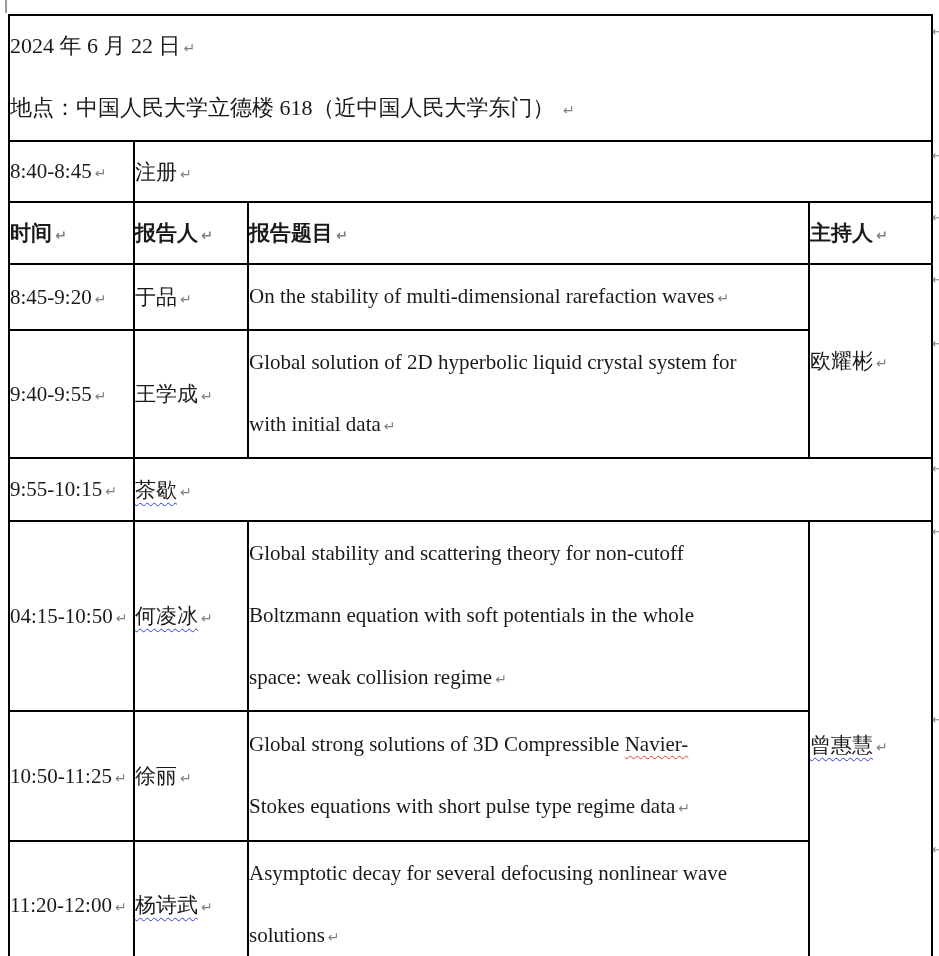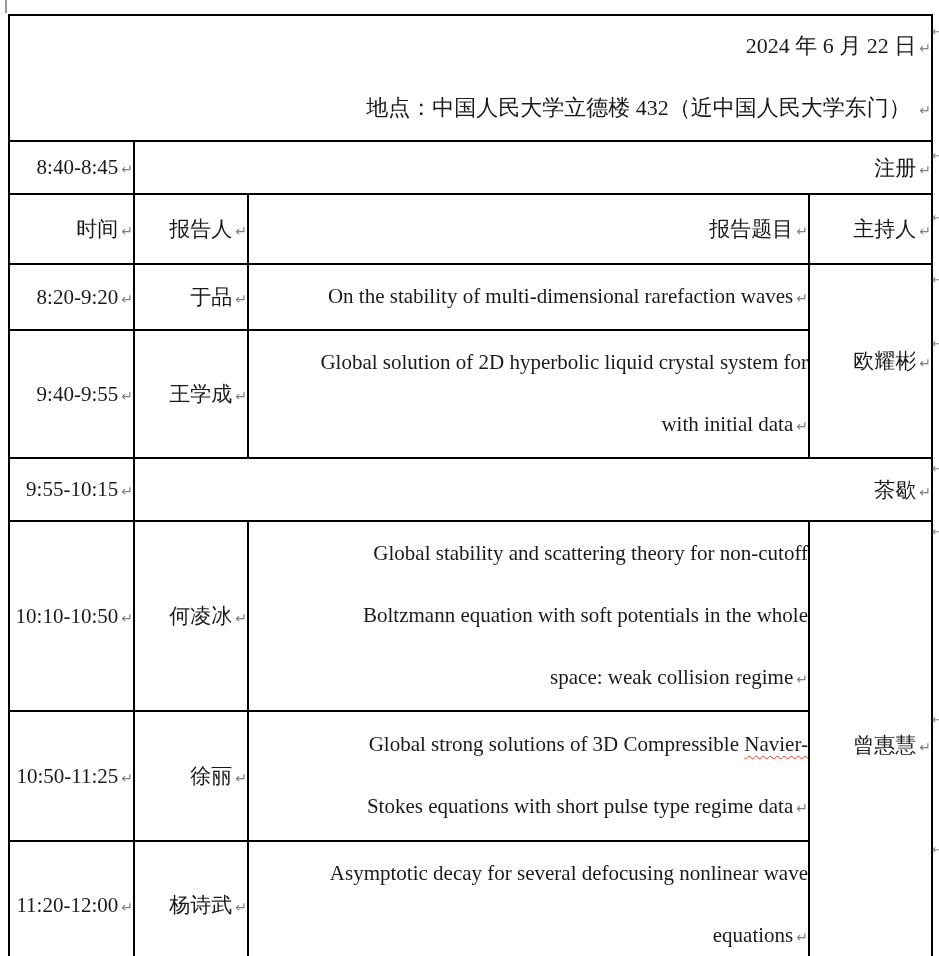--- a/index.html
+++ b/index.html
@@ -16,52 +16,53 @@
     background: #9a9a9a;
   }
   .tbl-wrap { position: absolute; left: 8px; top: 14px; }
   table.schedule {
     border-collapse: collapse;
     table-layout: fixed;
     width: 923px;
   }
   table.schedule td {
     border: 2px solid #000;
-    text-align: right;
+    text-align: left;
     vertical-align: middle;
     padding: 0;
     font-size: 21px;
   }
   col.c-time    { width: 125px; }
   col.c-speaker { width: 114px; }
   col.c-title   { width: 561px; }
   col.c-chair   { width: 123px; }
 
   tr.rh-head  { height: 121px; }
-  tr.rh-reg   { height: 53px; }
-  tr.rh-cols  { height: 70px; }
+  tr.rh-reg   { height: 61px; }
+  tr.rh-cols  { height: 62px; font-weight: bold; }
   tr.rh-s1    { height: 64px; }
   tr.rh-s2    { height: 125px; }
   tr.rh-break { height: 63px; }
   tr.rh-s3    { height: 188px; }
   tr.rh-s4    { height: 130px; }
   tr.rh-s5    { height: 120px; }
 
   .hline { line-height: 60px; white-space: nowrap; font-size: 22px; }
   .tline { line-height: 62px; white-space: nowrap; }
   .nowrap { white-space: nowrap; }
 
   .pmark {
     color: #808080;
     font-size: 14px;
     margin-left: 3px;
     font-family: "DejaVu Sans", sans-serif;
     vertical-align: baseline;
   }
   .sq-blue {
+    text-decoration: underline;
     text-decoration-style: wavy;
     text-decoration-color: #2b3fd9;
     text-decoration-thickness: 1px;
     text-underline-offset: 5px;
     text-decoration-skip-ink: none;
   }
   .sq-red {
     text-decoration: underline;
     text-decoration-style: wavy;
     text-decoration-color: #e03a30;
@@ -89,38 +90,38 @@
       <col class="c-time">
         <col class="c-speaker">
         <col class="c-title">
         <col class="c-chair">
     </colgroup>
 
     <tbody>
         <tr class="rh-head">
       <td colspan="4">
         <div class="hline"><span>2024 年 6 月 22 日</span><span class="pmark">↵</span></div>
-        <div class="hline"><span>地点：中国人民大学立德楼 432（近中国人民大学东门）</span> <span class="pmark">↵</span></div>
+        <div class="hline"><span>地点：中国人民大学立德楼 618（近中国人民大学东门）</span> <span class="pmark">↵</span></div>
       </td>
     </tr>
 
     <tr class="rh-reg">
       <td class="nowrap"><span>8:40-8:45</span><span class="pmark">↵</span></td>
       <td colspan="3"><span>注册</span><span class="pmark">↵</span></td>
     </tr>
 
     <tr class="rh-cols">
       <td><span>时间</span><span class="pmark">↵</span></td>
       <td><span>报告人</span><span class="pmark">↵</span></td>
       <td><span>报告题目</span><span class="pmark">↵</span></td>
       <td><span>主持人</span><span class="pmark">↵</span></td>
     </tr>
 
     <tr class="rh-s1">
-      <td class="nowrap"><span>8:20-9:20</span><span class="pmark">↵</span></td>
+      <td class="nowrap"><span>8:45-9:20</span><span class="pmark">↵</span></td>
       <td><span>于品</span><span class="pmark">↵</span></td>
       <td>
         <div class="tline"><span>On the stability of multi-dimensional rarefaction waves</span><span class="pmark">↵</span></div>
       </td>
       <td rowspan="2"><span class="cjk">欧耀彬</span><span class="pmark">↵</span></td>
     </tr>
 
     <tr class="rh-s2">
       <td class="nowrap"><span>9:40-9:55</span><span class="pmark">↵</span></td>
       <td><span>王学成</span><span class="pmark">↵</span></td>
@@ -129,21 +130,21 @@
         <div class="tline"><span>with initial data</span><span class="pmark">↵</span></div>
       </td>
     </tr>
 
     <tr class="rh-break">
       <td class="nowrap"><span>9:55-10:15</span><span class="pmark">↵</span></td>
       <td colspan="3"><span class="sq-blue">茶歇</span><span class="pmark">↵</span></td>
     </tr>
 
     <tr class="rh-s3">
-      <td class="nowrap"><span>10:10-10:50</span><span class="pmark">↵</span></td>
+      <td class="nowrap"><span>04:15-10:50</span><span class="pmark">↵</span></td>
       <td><span class="sq-blue">何凌冰</span><span class="pmark">↵</span></td>
       <td>
         <div class="tline"><span>Global stability and scattering theory for non-cutoff</span></div>
         <div class="tline"><span>Boltzmann equation with soft potentials in the whole</span></div>
         <div class="tline"><span>space: weak collision regime</span><span class="pmark">↵</span></div>
       </td>
       <td rowspan="3"><span class="sq-blue">曾惠慧</span><span class="pmark">↵</span></td>
     </tr>
 
     <tr class="rh-s4">
@@ -153,21 +154,21 @@
         <div class="tline"><span>Global strong solutions of 3D Compressible </span><span class="sq-red">Navier-</span></div>
         <div class="tline"><span>Stokes equations with short pulse type regime data</span><span class="pmark">↵</span></div>
       </td>
     </tr>
 
     <tr class="rh-s5">
       <td class="nowrap"><span>11:20-12:00</span><span class="pmark">↵</span></td>
       <td><span class="sq-blue">杨诗武</span><span class="pmark">↵</span></td>
       <td>
         <div class="tline"><span>Asymptotic decay for several defocusing nonlinear wave</span></div>
-        <div class="tline"><span>equations</span><span class="pmark">↵</span></div>
+        <div class="tline"><span>solutions</span><span class="pmark">↵</span></div>
       </td>
     </tr>
   </tbody>
     </table>
 </div>
 
 <div class="row-end-marks">
   <span class="rowmark" style="top:24px">↵</span>
   <span class="rowmark" style="top:148px">↵</span>
   <span class="rowmark" style="top:210px">↵</span>

